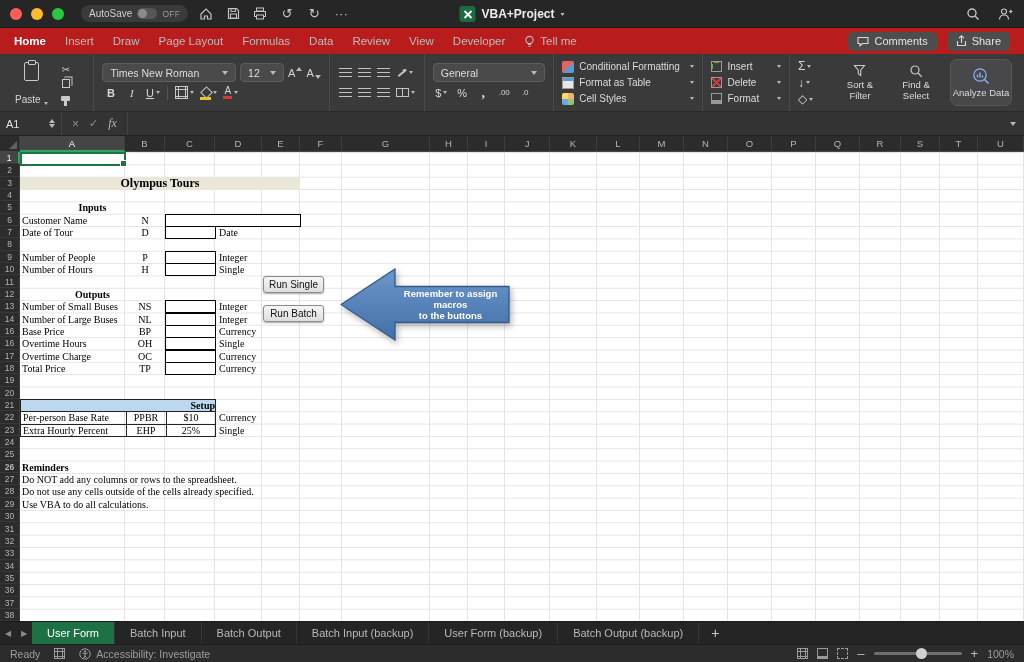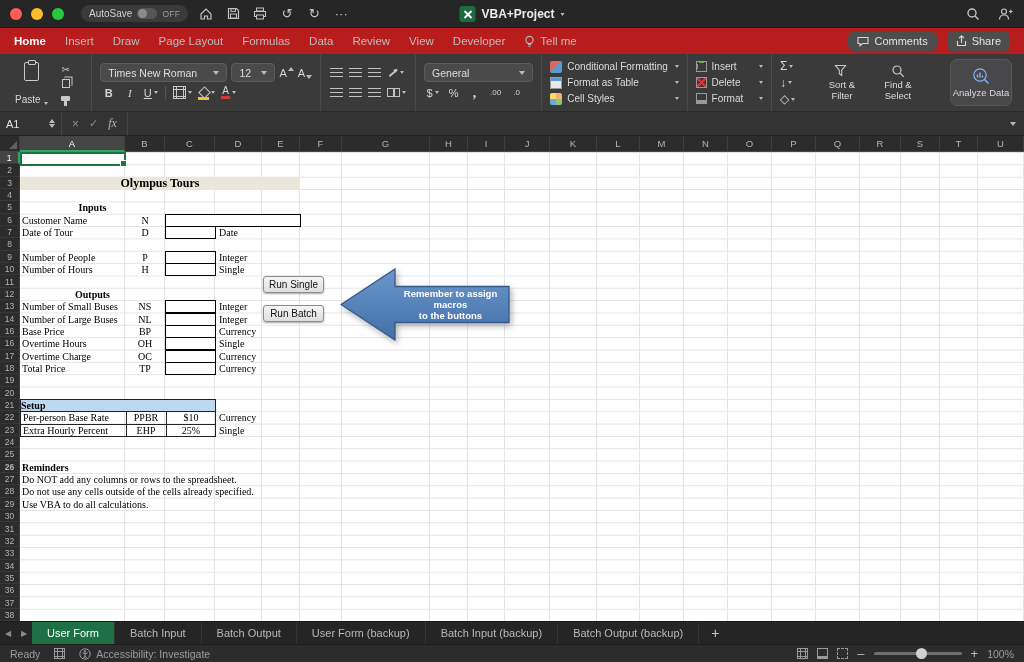--- a/index.html
+++ b/index.html
@@ -84,21 +84,21 @@
   .cs-ico{width:12px;height:12px;border-radius:2px;background:conic-gradient(#f6b26b 0 25%,#93c47d 0 50%,#6fa8dc 0 75%,#ffd966 0);flex:none}
   .g-cells{width:88px;justify-content:space-between;padding-top:5px;padding-bottom:5px}
   .ins-ico{width:11px;height:11px;border:1px solid #9a9a9a;position:relative;flex:none;background:linear-gradient(#6aa84f 1.5px,transparent 1.5px) center/5px 100% no-repeat,linear-gradient(90deg,#6aa84f 1.5px,transparent 1.5px) center/100% 5px no-repeat}
   .del-ico{width:11px;height:11px;border:1px solid #9a9a9a;flex:none;background:linear-gradient(45deg,transparent 44%,#d03a3a 44%,#d03a3a 56%,transparent 56%),linear-gradient(-45deg,transparent 44%,#d03a3a 44%,#d03a3a 56%,transparent 56%)}
   .fmt2-ico{width:11px;height:11px;border:1px solid #9a9a9a;flex:none;background:linear-gradient(transparent 6px,#9a9a9a 6px)}
   .g-edit{flex-direction:row;align-items:stretch;gap:8px;padding-top:5px;padding-bottom:5px}
   .ecol{display:flex;flex-direction:column;justify-content:space-between;width:30px}
   .ecol .fmt-btn{justify-content:flex-start;font-size:12px;height:14px}
   .big-btn{width:48px;display:flex;flex-direction:column;align-items:center;justify-content:center;gap:2px;text-align:center}
   .blabel{font-size:9.5px;line-height:10.5px;color:#dcdcdc}
-  .analyze-btn{width:62px;background:#48484a;border:1px solid #585859;border-radius:7px;display:flex;flex-direction:column;align-items:center;justify-content:center;gap:3px;margin-left:20px}
+  .analyze-btn{width:62px;background:#48484a;border:1px solid #585859;border-radius:7px;display:flex;flex-direction:column;align-items:center;justify-content:center;gap:3px;margin-left:2px}
 
   
   .fbar{position:absolute;left:0;top:112px;width:100%;height:24px;background:#333334;border-bottom:1px solid #222;display:flex;align-items:center}
   .namebox{width:62px;height:100%;display:flex;align-items:center;padding:0 6px;font-size:11px;color:#e2e2e2;border-right:1px solid #454546;gap:4px}
   .nb-step{margin-left:auto;display:flex;flex-direction:column;gap:1px}
   .fb-btns{display:flex;align-items:center;gap:10px;padding:0 10px;border-right:1px solid #454546;height:100%}
   .fb-x{color:#8f8f8f;font-size:12px}
   .fb-ck{color:#8f8f8f;font-size:11px}
   .fb-fx{color:#b5b5b5;font-style:italic;font-family:"Liberation Serif",serif;font-size:12px}
   .fb-input{flex:1;height:100%}
@@ -122,21 +122,21 @@
   .hdr{font-weight:bold;left:0;width:145px;text-align:center}
   .title-band{position:absolute;left:0;top:25px;width:280px;height:13px;background:#eae6d8;z-index:1;text-align:center;font-weight:bold;font-size:12px;line-height:13px}
   .box{position:absolute;left:145px;width:51px;height:13px;border:1px solid #000;background:#fff;z-index:2}
   .box.wide{width:136px}
   .a1sel{position:absolute;left:0;top:0;width:106px;height:14px;border:2px solid #1f7244;z-index:3;pointer-events:none}
   .a1sel::after{content:"";position:absolute;right:-3px;bottom:-3px;width:5px;height:5px;background:#1f7244;border:1px solid #fff}
   .formbtn{position:absolute;left:243px;width:61px;height:17px;background:linear-gradient(#f6f6f6,#dedede);border:1px solid #8b8b8b;border-radius:3px;box-shadow:0 1px 2px rgba(0,0,0,.35);font-size:10px;display:flex;align-items:center;justify-content:center;color:#111;font-family:"Liberation Sans",sans-serif;z-index:4}
   .callout{position:absolute;left:320px;top:116px;width:170px;height:73px;filter:drop-shadow(2px 3px 3px rgba(0,0,0,.3));z-index:4}
   .callout-text{position:absolute;left:55px;right:4px;top:18px;height:37px;display:flex;flex-direction:column;align-items:center;justify-content:center;color:#fff;font-size:9.5px;font-weight:bold;line-height:11px;text-align:center;font-family:"Liberation Sans",sans-serif}
   .setup-table{position:absolute;left:0;top:247px;width:196px;height:38px;border:1px solid #222;z-index:2;font-size:10px}
-  .st-band{position:absolute;left:0;top:0;right:0;height:12px;background:#bdd7ee;border-bottom:1px solid #222;text-align:left;font-weight:bold;line-height:12px}
+  .st-band{position:absolute;left:0;top:0;right:0;height:12px;background:#bdd7ee;border-bottom:1px solid #222;text-align:right;font-weight:bold;line-height:12px}
   .st-row{position:absolute;left:0;right:0;height:13px;line-height:12px}
   .st-row.mid{border-bottom:1px solid #222}
   .st-vl{position:absolute;top:12px;bottom:0;width:1px;background:#222}
   .st-l{position:absolute;left:2px}
   .st-c{position:absolute;left:105px;width:40px;text-align:center}
   .st-v{position:absolute;left:145px;width:50px;text-align:center}
 
   
   .sheetbar{position:absolute;left:0;top:621px;width:100%;height:23px;background:#252526;border-top:1px solid #1a1a1a;display:flex;align-items:stretch;font-size:11px;color:#b9b9b9}
   .tab-nav{width:16px;display:flex;align-items:center;justify-content:center;color:#8a8a8a;font-size:8px}
@@ -663,24 +663,24 @@
     <div class="stab active">
         <span>User Form</span>
       </div>
     <div class="stab">
         <span>Batch Input</span>
       </div>
     <div class="stab">
         <span>Batch Output</span>
       </div>
     <div class="stab">
+        <span>Batch Input (backup)</span>
+      </div>
+    <div class="stab">
         <span>User Form (backup)</span>
-      </div>
-    <div class="stab">
-        <span>Batch Input (backup)</span>
       </div>
     <div class="stab">
         <span>Batch Output (backup)</span>
       </div>
     <div class="stab addtab">
         <span>+</span>
       </div>
   </div>
 
   <div class="statusbar">

